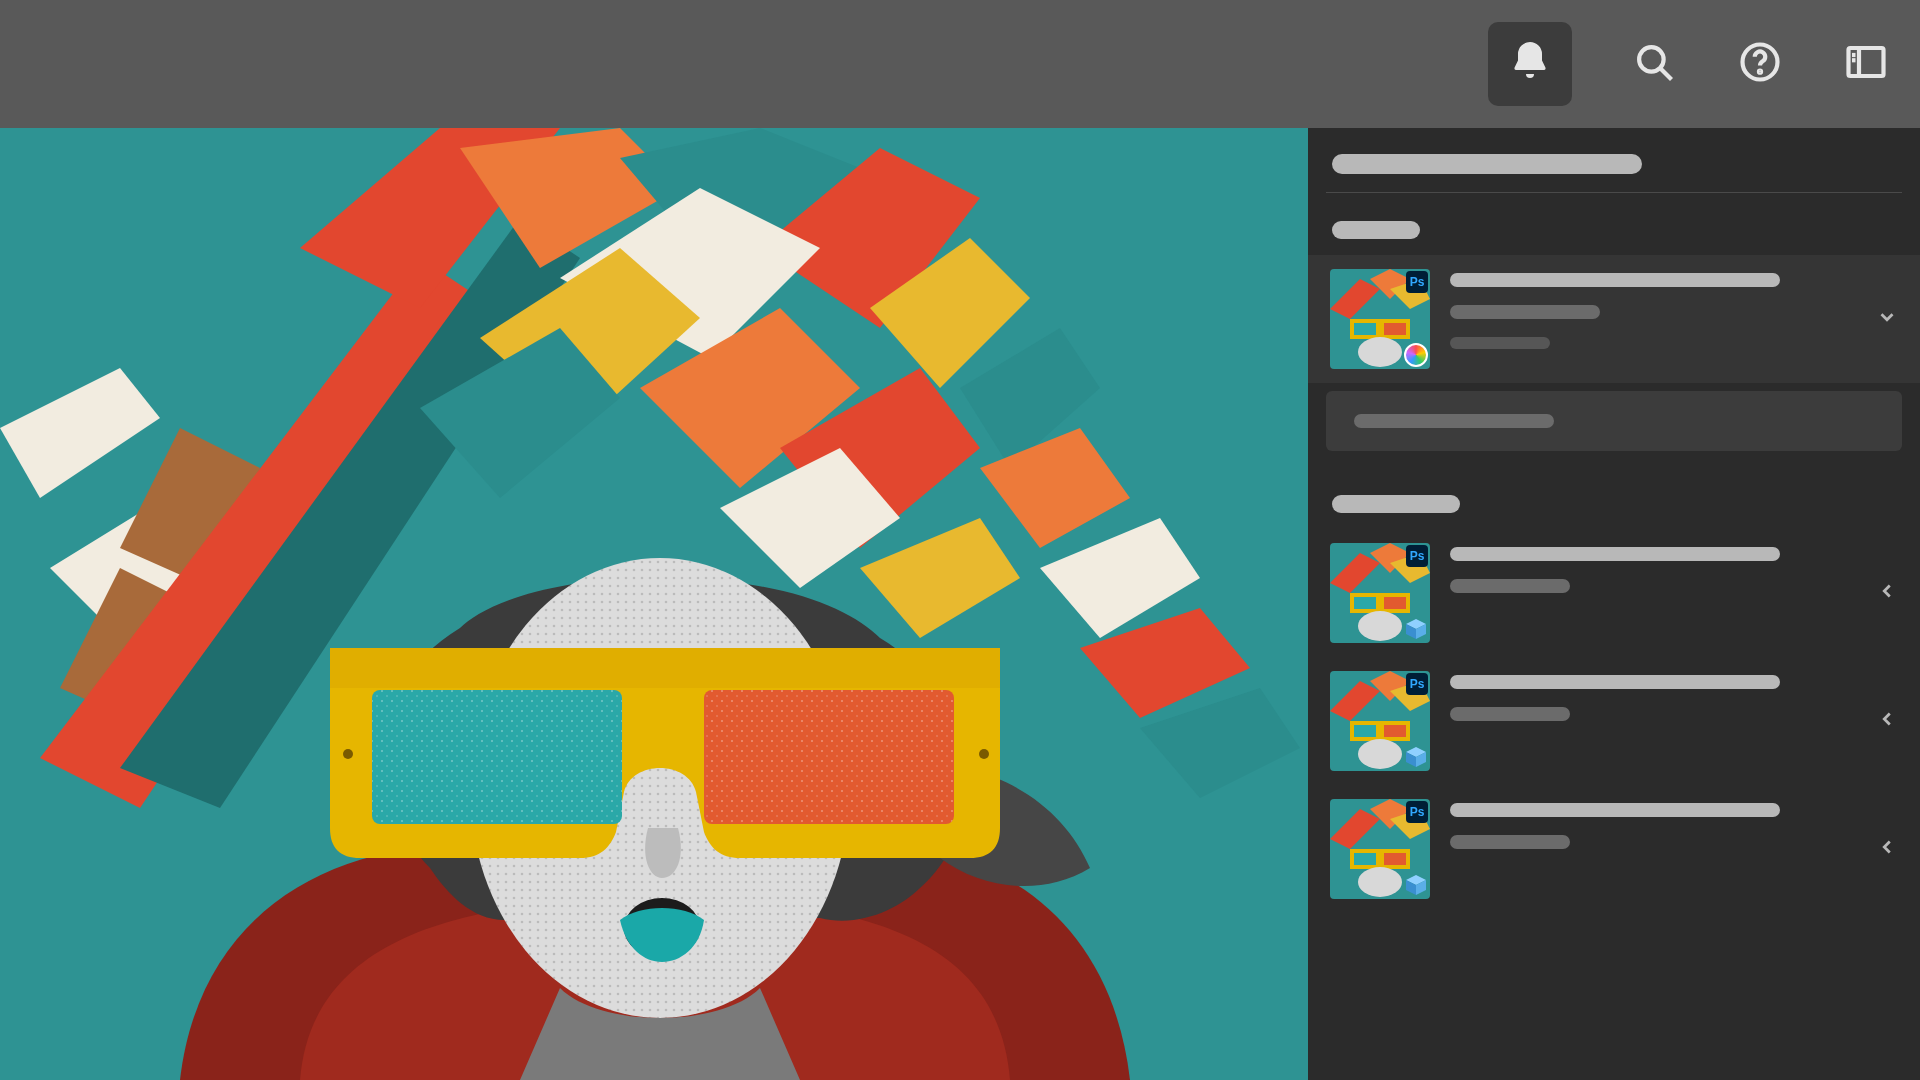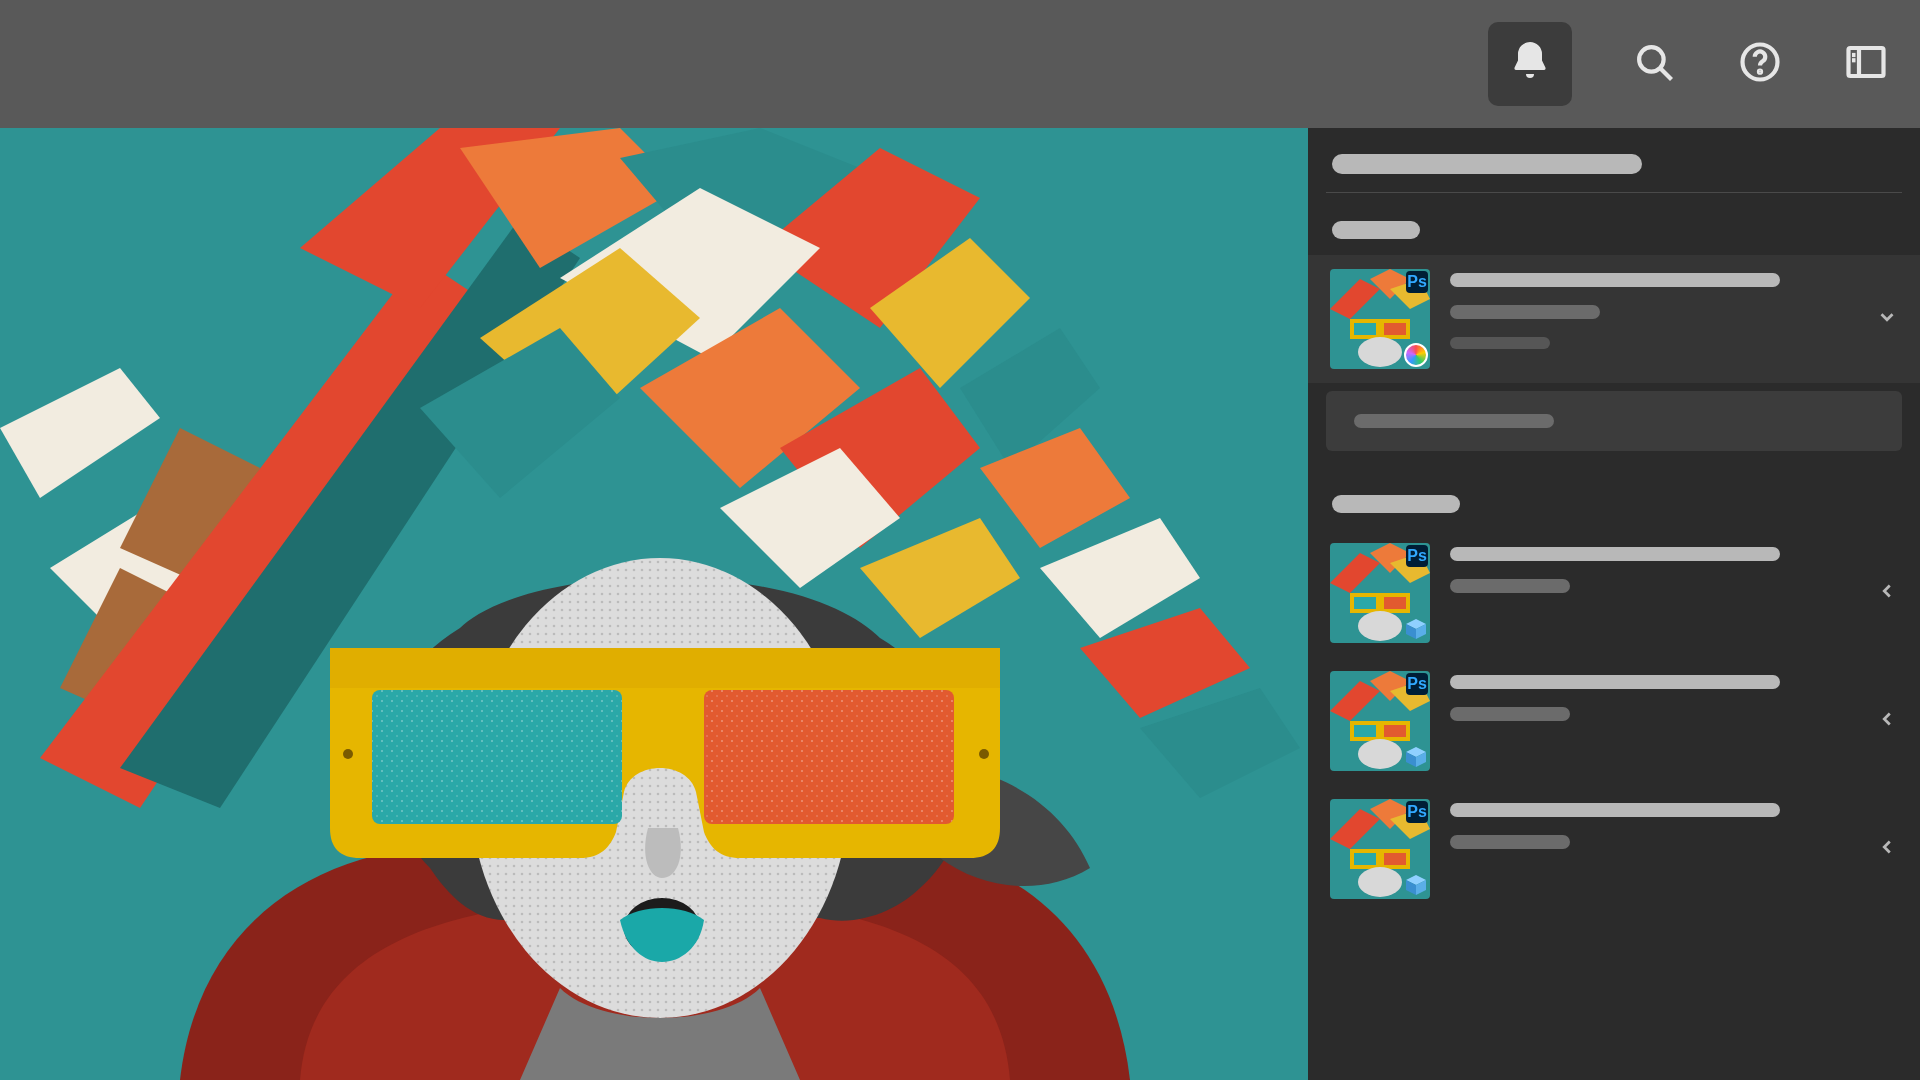--- a/index.html
+++ b/index.html
@@ -16,21 +16,21 @@
   .sidepanel { width: 612px; background: #2b2b2b; color: #b8b8b8; display: flex; flex-direction: column; overflow: hidden; }
   .sp-header { padding: 26px 24px 18px 24px; }
   .ph { background: #b8b8b8; border-radius: 999px; height: 18px; }
   .ph.dim { background: #6b6b6b; }
   .ph.dimmer { background: #565656; }
   .sp-divider { height: 1px; background: #4a4a4a; margin: 0 18px; }
   .sp-section-label { padding: 28px 24px 16px 24px; }
   .item { display: flex; align-items: flex-start; gap: 20px; padding: 14px 22px; position: relative; }
   .item.selected { background: #353535; }
   .thumb { width: 100px; height: 100px; flex: none; border-radius: 4px; position: relative; overflow: hidden; }
-  .thumb-badge-top { position: absolute; top: 2px; right: 2px; width: 22px; height: 22px; background: #001e36; border-radius: 4px; display: flex; align-items: center; justify-content: center; font-size: 16px; font-weight: 700; color: #31a8ff; }
+  .thumb-badge-top { position: absolute; top: 2px; right: 2px; width: 22px; height: 22px; background: #001e36; border-radius: 4px; display: flex; align-items: center; justify-content: center; font-size: 12px; font-weight: 700; color: #31a8ff; }
   .thumb-badge-bottom { position: absolute; bottom: 2px; right: 2px; width: 24px; height: 24px; border-radius: 50%; display: flex; align-items: center; justify-content: center; }
   .thumb svg.mini { width: 100%; height: 100%; display: block; }
   .item-lines { flex: 1; padding-top: 4px; display: flex; flex-direction: column; gap: 18px; }
   .chev { position: absolute; right: 22px; top: 50%; transform: translateY(-50%); color: #b8b8b8; cursor: pointer; }
   .chev svg { width: 22px; height: 22px; }
   .expand-box { margin: 8px 18px 16px 18px; height: 60px; border-radius: 6px; background: #3c3c3c; display: flex; align-items: center; padding-left: 28px; }
   .thumb-badge-bottom.wheel { background: conic-gradient(#ff4d4d,#ffcc00,#33cc66,#3399ff,#cc66ff,#ff4d4d); border: 2px solid #fff; }
   .thumb-badge-bottom.cube { background: none; }
   .thumb-badge-bottom.cube svg { width: 24px; height: 24px; }
 </style>

